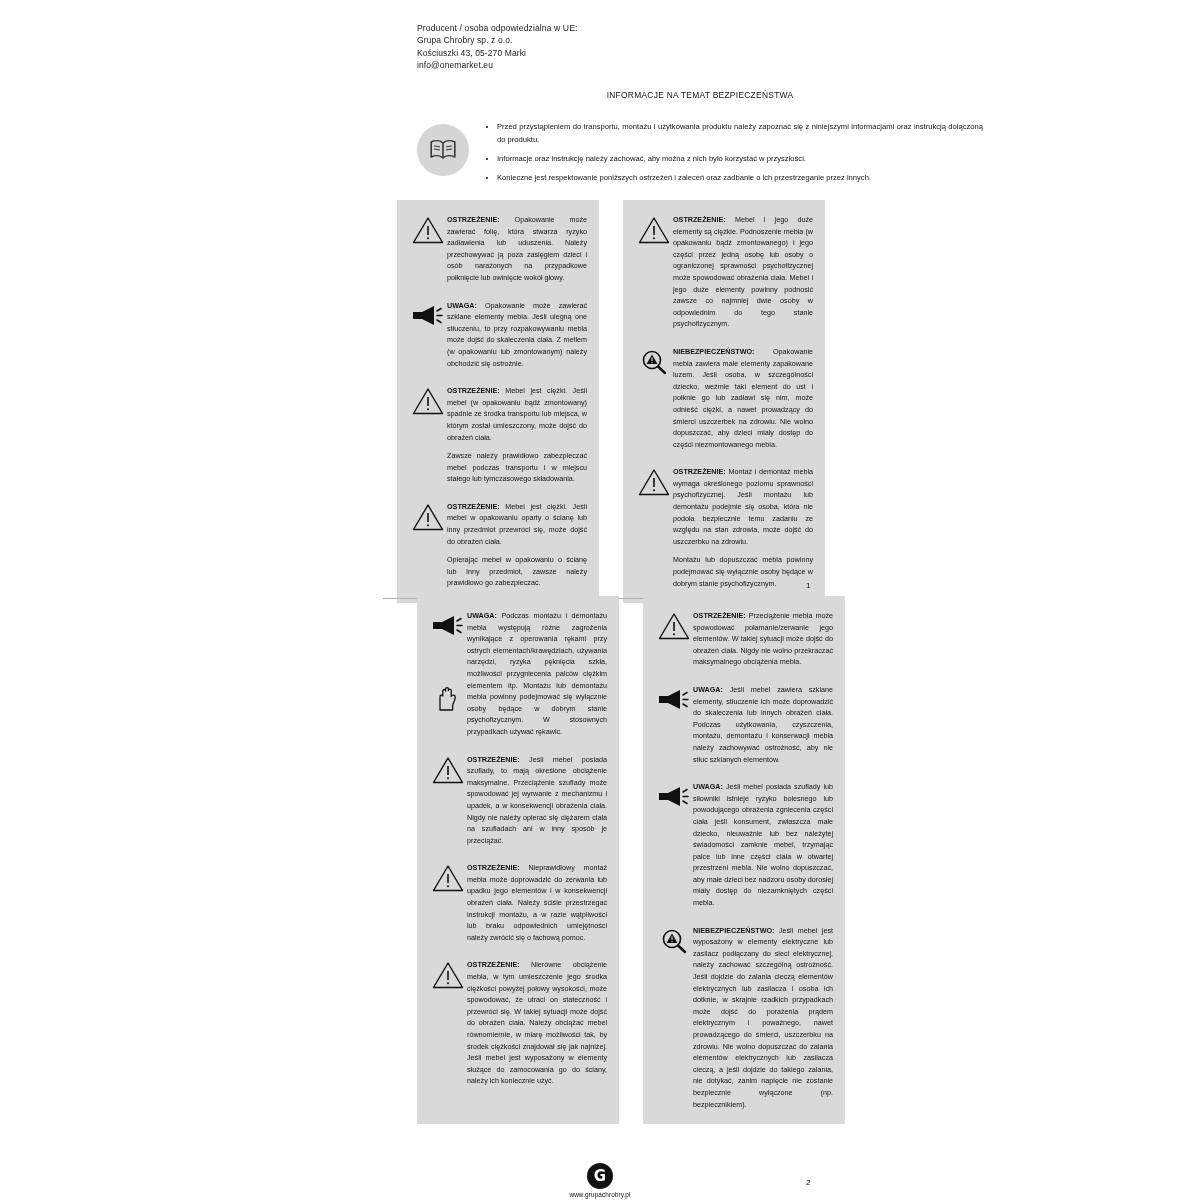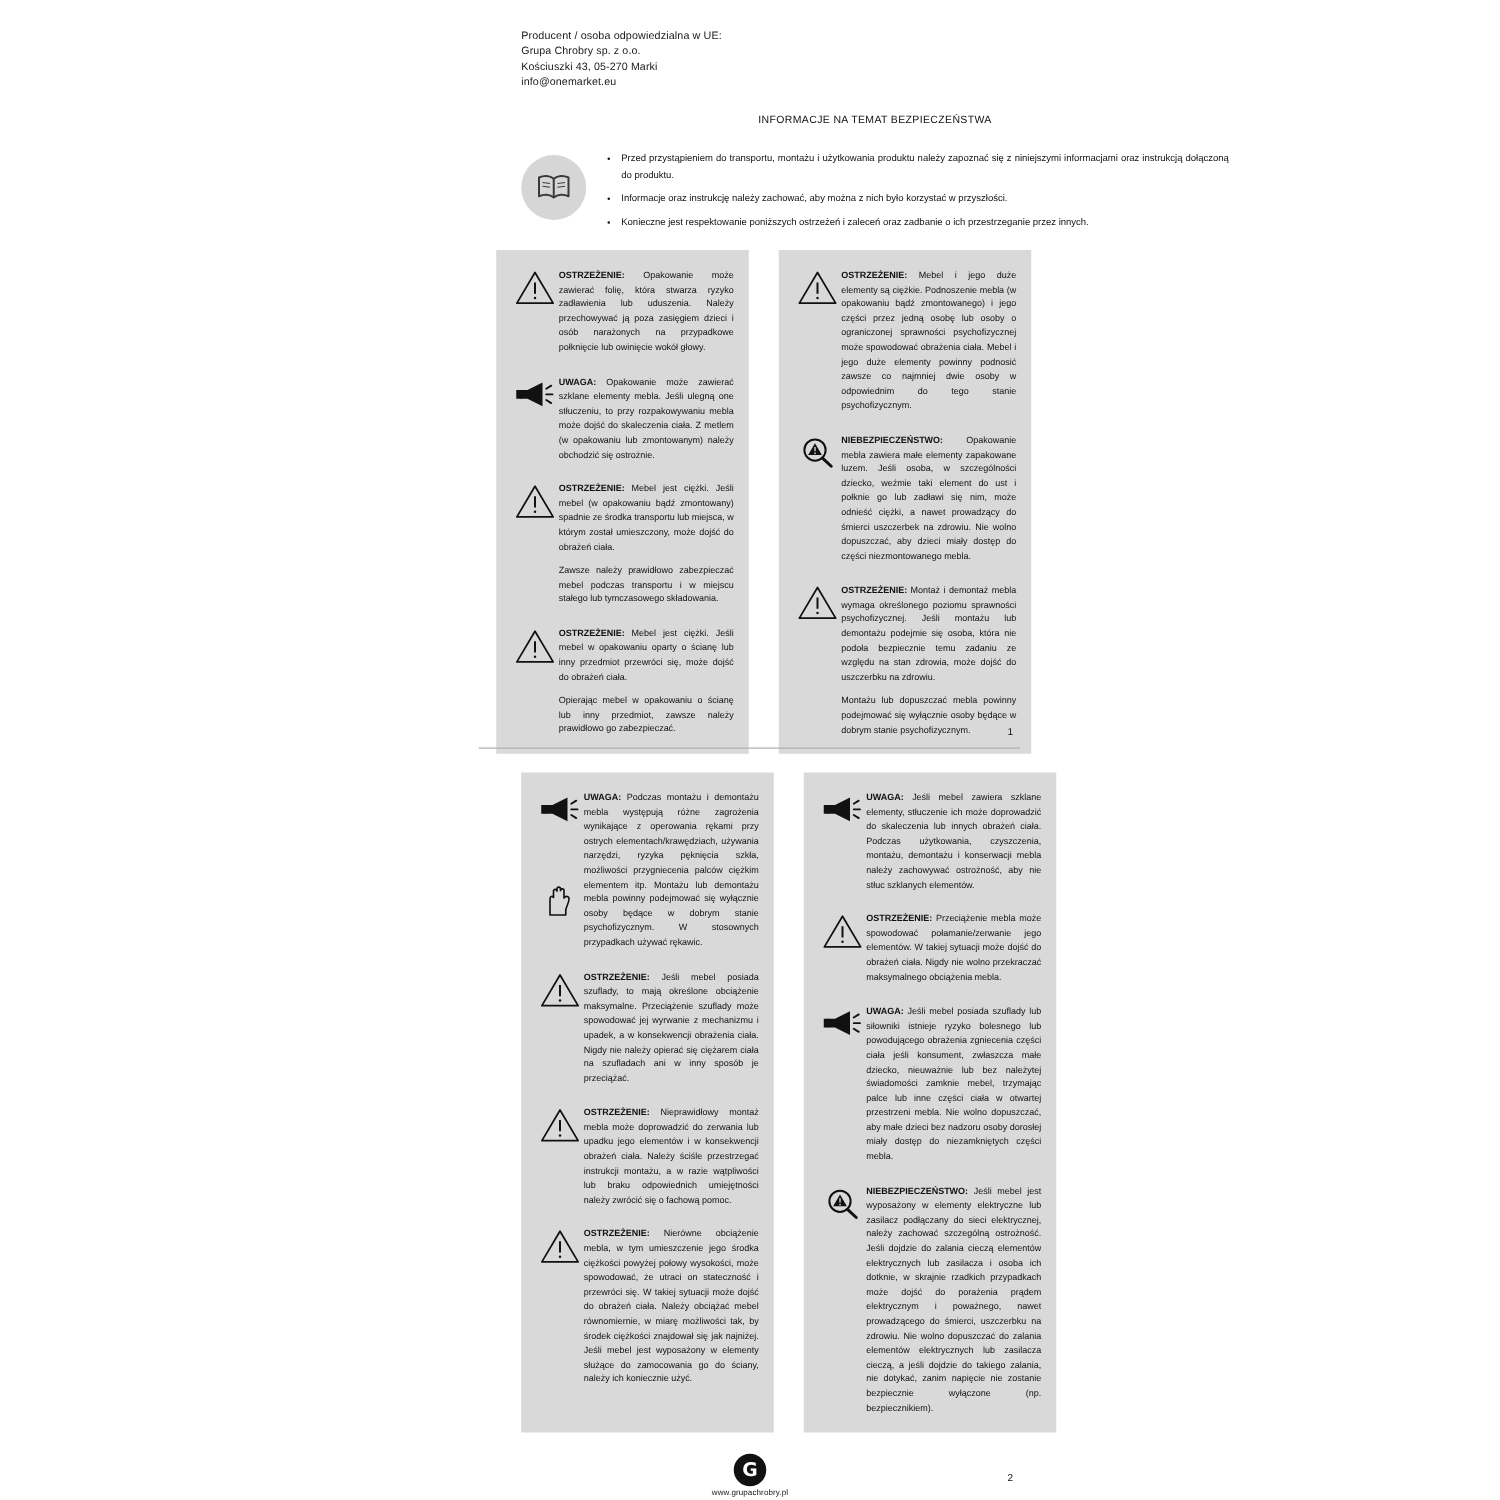--- a/index.html
+++ b/index.html
@@ -290,21 +290,21 @@
           <p>Montażu lub dopuszczać mebla powinny podejmować się wyłącznie osoby będące w dobrym stanie psychofizycznym.</p>
         </div>
       </div>
 
     </div>
   </div>
 
   <div class="pagenum" style="left:806px; top:581px;">1</div>
   <div class="sep"></div>
 
-  <div class="cols" style="left:417px; top:618px;border-radius:23px;">
+  <div class="cols" style="left:417px; top:596px;border-radius:23px;">
 
     <div class="col">
 
       <div class="item">
         <div class="ic" style="flex-direction:column; align-items:center;">
           <svg width="32" height="26" viewBox="0 0 32 26">
               <path d="M4 10 L4 17 L10 17 L22 23 L22 4 L10 10 Z" fill="#111"></path>
               <rect x="1" y="10" width="4" height="7" fill="#111"></rect>
               <path d="M25 9 L29 6.5 M25 13.5 L30 13.5 M25 18 L29 20.5" stroke="#111" stroke-width="1.5" fill="none" stroke-linecap="round"></path>
             </svg>
@@ -357,41 +357,41 @@
           <p><b>OSTRZEŻENIE:</b> <span>Nierówne obciążenie mebla, w tym umieszczenie jego środka ciężkości powyżej połowy wysokości, może spowodować, że utraci on stateczność i przewróci się. W takiej sytuacji może dojść do obrażeń ciała. Należy obciążać mebel równomiernie, w miarę możliwości tak, by środek ciężkości znajdował się jak najniżej. Jeśli mebel jest wyposażony w elementy służące do zamocowania go do ściany, należy ich koniecznie użyć.</span></p>
         </div>
       </div>
 
     </div>
 
     <div class="col">
 
       <div class="item">
         <div class="ic">
+          <svg width="32" height="28" viewBox="0 0 32 28">
+              <path d="M16 2 L30.5 26.5 L1.5 26.5 Z" fill="none" stroke="#111" stroke-width="1.4" stroke-linejoin="round"></path>
+              <line x1="16" y1="10" x2="16" y2="19" stroke="#111" stroke-width="1.6"></line>
+              <circle cx="16" cy="22.3" r="1" fill="#111"></circle>
+            </svg>
+        </div>
+        <div class="txt">
+          <p><b>OSTRZEŻENIE:</b> <span>Przeciążenie mebla może spowodować połamanie/zerwanie jego elementów. W takiej sytuacji może dojść do obrażeń ciała. Nigdy nie wolno przekraczać maksymalnego obciążenia mebla.</span></p>
+        </div>
+      </div>
+
+      <div class="item">
+        <div class="ic">
           <svg width="32" height="26" viewBox="0 0 32 26">
               <path d="M4 10 L4 17 L10 17 L22 23 L22 4 L10 10 Z" fill="#111"></path>
               <rect x="1" y="10" width="4" height="7" fill="#111"></rect>
               <path d="M25 9 L29 6.5 M25 13.5 L30 13.5 M25 18 L29 20.5" stroke="#111" stroke-width="1.5" fill="none" stroke-linecap="round"></path>
             </svg>
         </div>
         <div class="txt">
           <p><b>UWAGA:</b> <span>Jeśli mebel zawiera szklane elementy, stłuczenie ich może doprowadzić do skaleczenia lub innych obrażeń ciała. Podczas użytkowania, czyszczenia, montażu, demontażu i konserwacji mebla należy zachowywać ostrożność, aby nie stłuc szklanych elementów.</span></p>
-        </div>
-      </div>
-
-      <div class="item">
-        <div class="ic">
-          <svg width="32" height="28" viewBox="0 0 32 28">
-              <path d="M16 2 L30.5 26.5 L1.5 26.5 Z" fill="none" stroke="#111" stroke-width="1.4" stroke-linejoin="round"></path>
-              <line x1="16" y1="10" x2="16" y2="19" stroke="#111" stroke-width="1.6"></line>
-              <circle cx="16" cy="22.3" r="1" fill="#111"></circle>
-            </svg>
-        </div>
-        <div class="txt">
-          <p><b>OSTRZEŻENIE:</b> <span>Przeciążenie mebla może spowodować połamanie/zerwanie jego elementów. W takiej sytuacji może dojść do obrażeń ciała. Nigdy nie wolno przekraczać maksymalnego obciążenia mebla.</span></p>
         </div>
       </div>
 
       <div class="item">
         <div class="ic">
           <svg width="32" height="26" viewBox="0 0 32 26">
               <path d="M4 10 L4 17 L10 17 L22 23 L22 4 L10 10 Z" fill="#111"></path>
               <rect x="1" y="10" width="4" height="7" fill="#111"></rect>
               <path d="M25 9 L29 6.5 M25 13.5 L30 13.5 M25 18 L29 20.5" stroke="#111" stroke-width="1.5" fill="none" stroke-linecap="round"></path>
             </svg>

